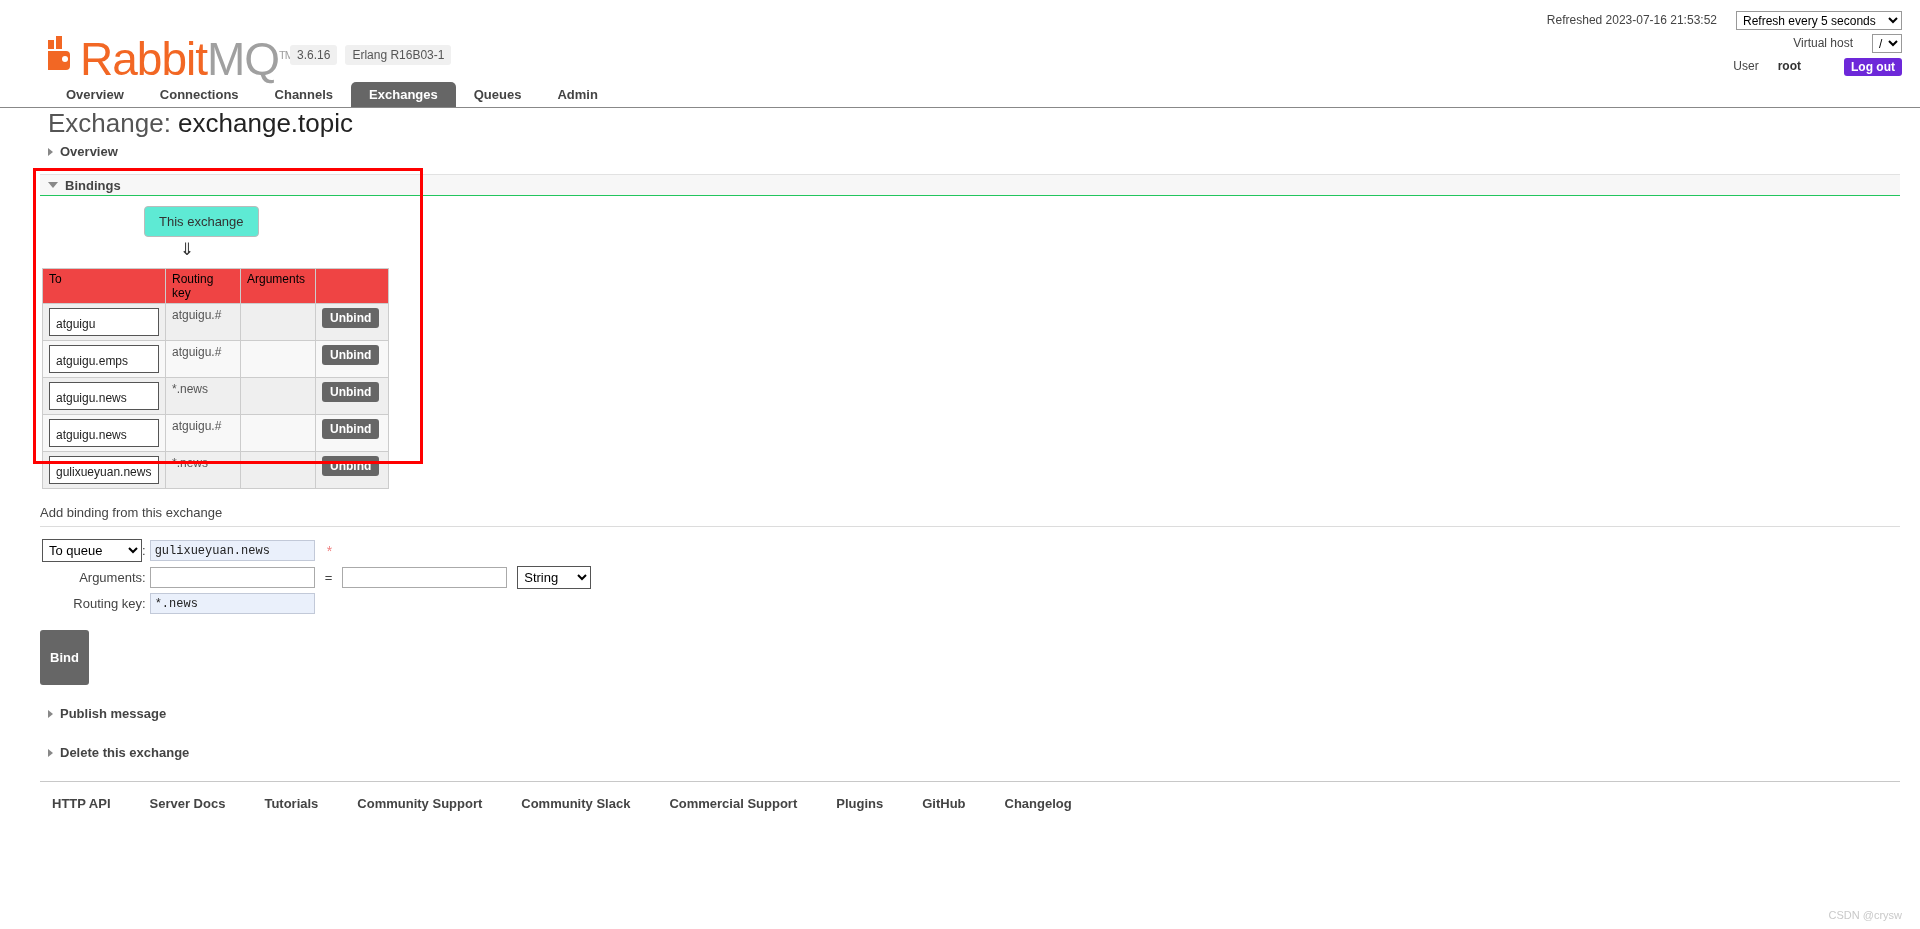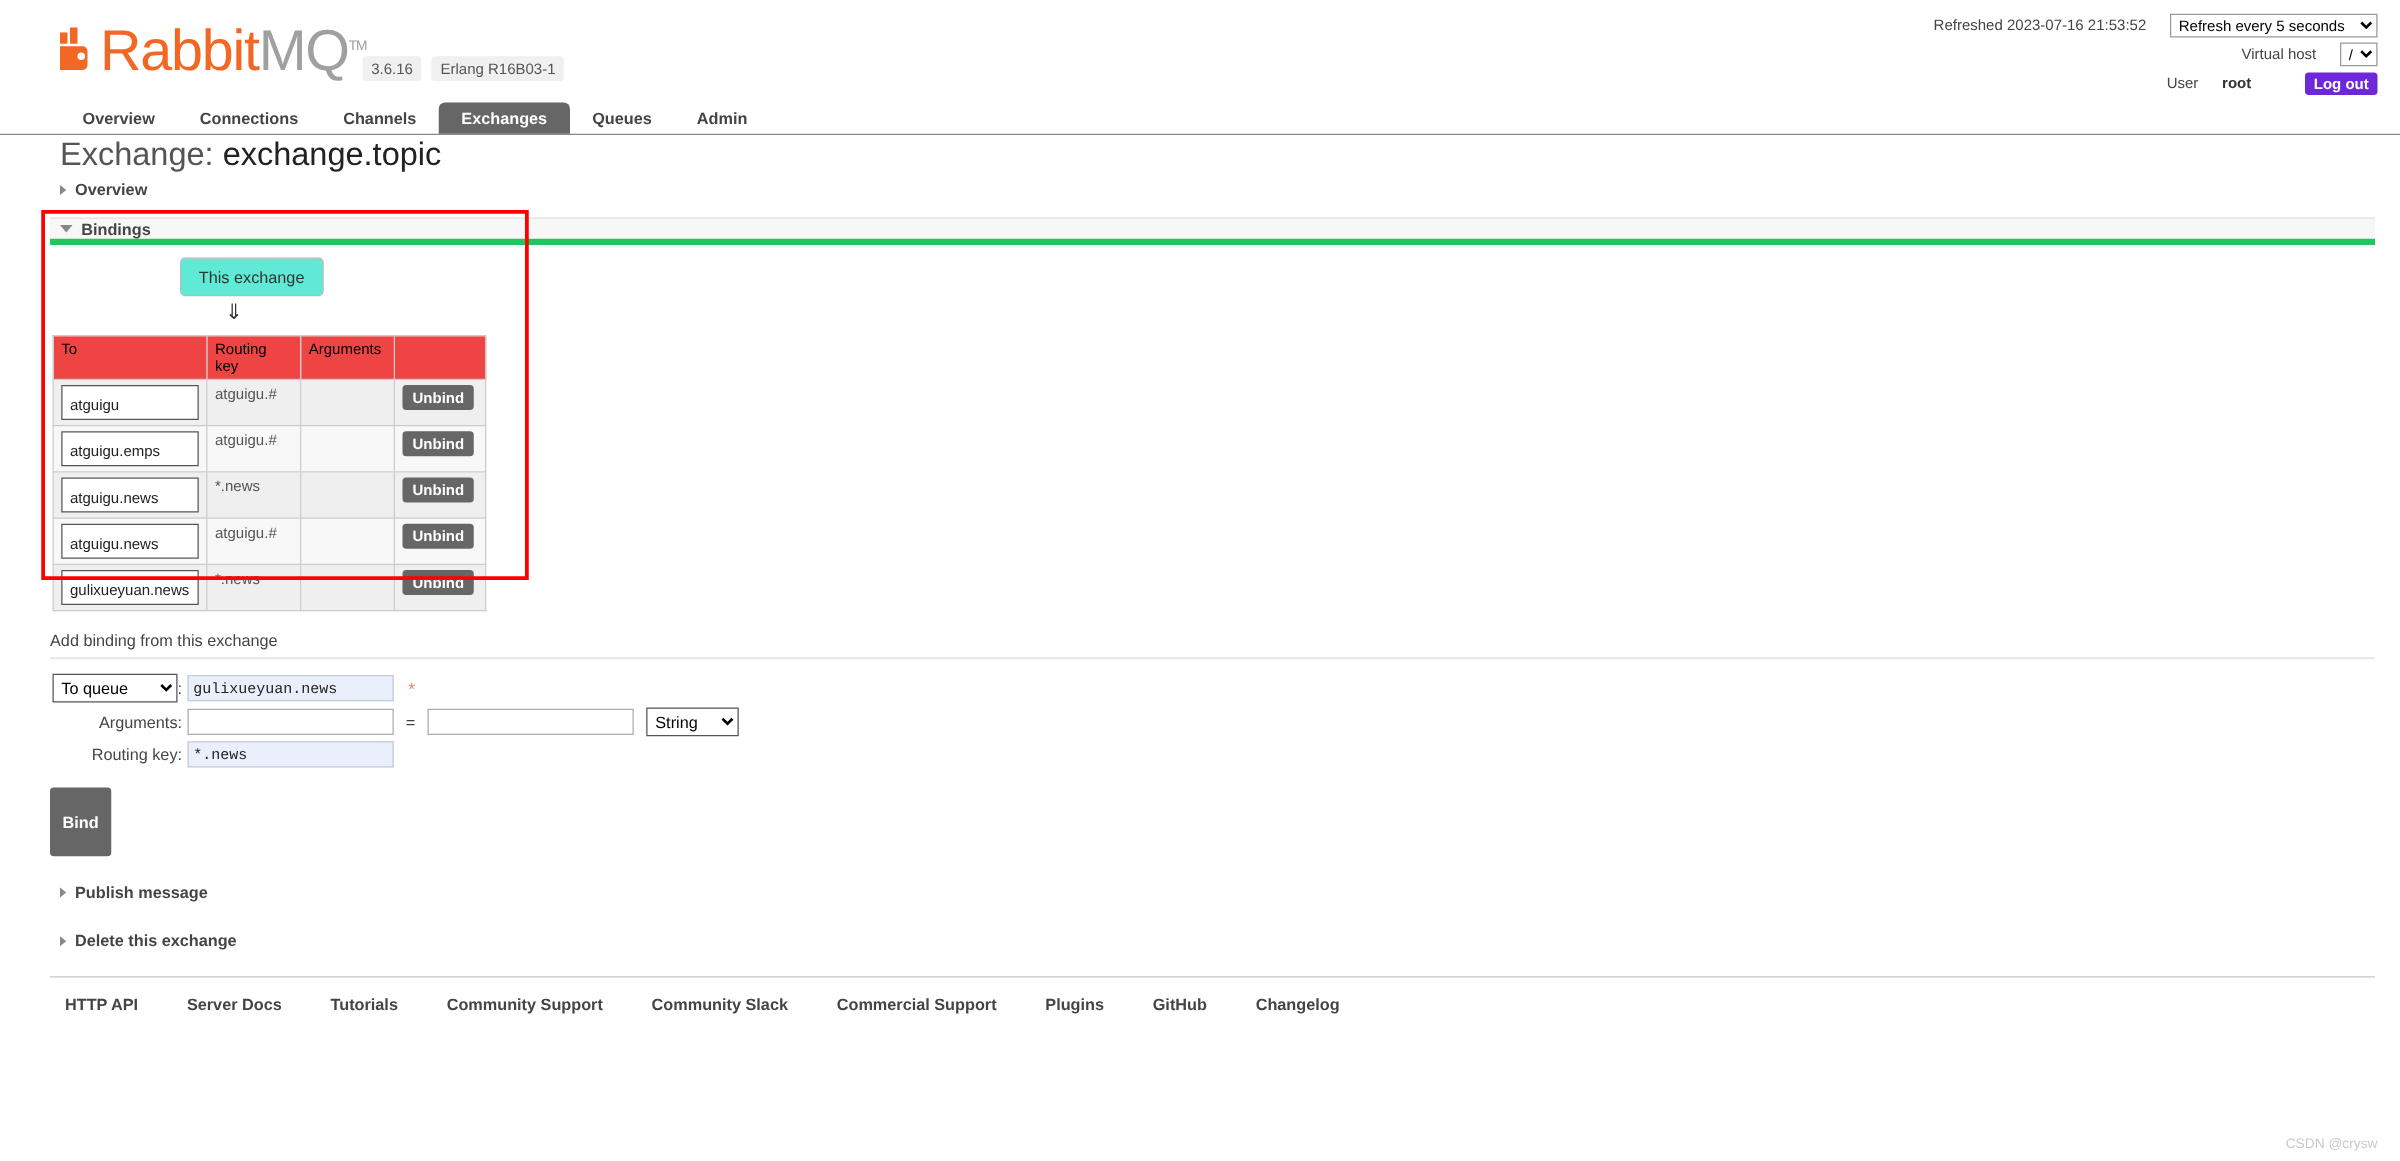--- a/index.html
+++ b/index.html
@@ -20,23 +20,23 @@
 
   
   #outer-header {
     position: relative;
     padding: 0;
     height: 100px;
   }
   .logo-wrap {
     position: absolute;
     left: 48px;
-    top: 18px;
+    top: 36px;
     display: flex;
-    align-items: center;
+    align-items: flex-start;
   }
   .logo-mark {
     width: 30px;
     height: 34px;
     position: relative;
     margin-right: 2px;
   }
   .logo-mark .bar {
     position: absolute;
     background: #f26724;
@@ -197,21 +197,21 @@
   }
 
   
   #bindings-section {
     position: relative;
     margin-top: 12px;
   }
   .section-bar {
     background: #f7f7f7;
     border-top: 1px solid #e2e2e2;
-    border-bottom: 5px solid #22c55e;
+    border-bottom: 1px solid #22c55e;
     height: 22px;
     display: flex;
     align-items: center;
     width: 1860px;
     margin-left: 40px;
     box-sizing: border-box;
   }
   .section-bar .section-head {
     margin-left: 8px;
     padding: 0;

